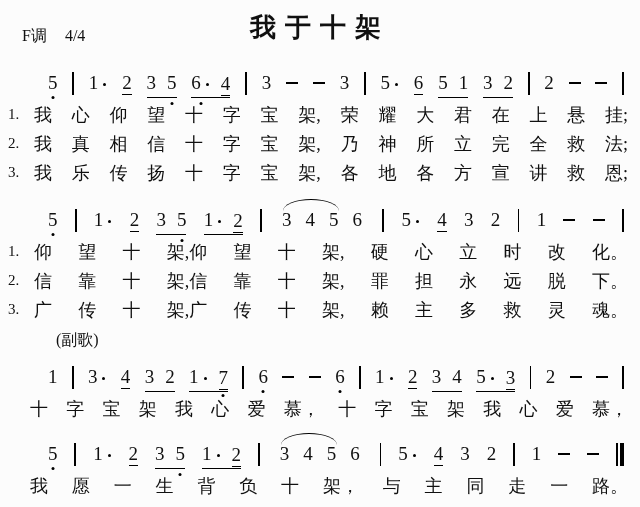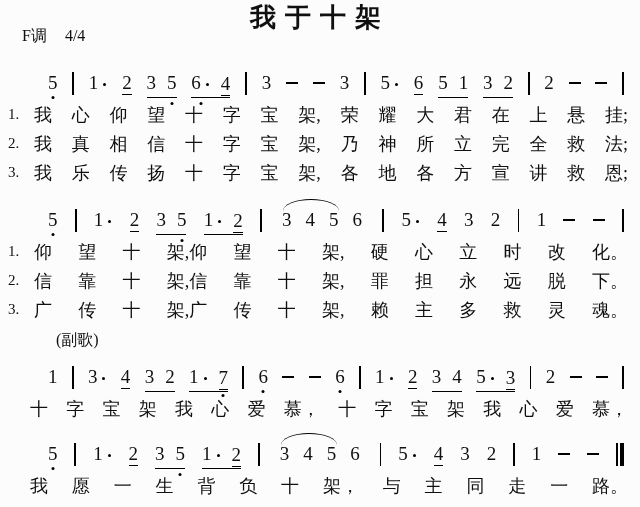--- a/index.html
+++ b/index.html
@@ -1,20 +1,20 @@
 <!DOCTYPE html>
 <html><head>
 <meta charset="utf-8">
 <style>
   html,body{margin:0;padding:0;background:#e8e8e8;}
   .page{width:640px;height:507px;overflow:hidden;background:#fcfcfc;color:#101010;
         font-family:"Liberation Serif",serif;position:relative;}
   
   .hdr{position:relative;height:58px;}
-  .title{position:absolute;left:0;right:0;top:0;text-align:center;
+  .title{position:absolute;left:0;right:0;top:10px;text-align:center;
          font-size:26px;font-weight:bold;letter-spacing:9px;
          font-family:Liberation Sans, sans-serif;}
   .keysig{position:absolute;left:22px;top:26px;font-size:16px;}
   .keysig .meter{margin-left:14px;}
   
   .mline{display:flex;justify-content:space-between;align-items:flex-start;
          margin:0 16px 0 48px;padding-top:14px;height:30px;}
   .dg{font-size:19px;line-height:21px;font-family:"Liberation Serif",serif;}
   .tok{position:relative;display:inline-flex;}
   .nbody{display:inline-flex;align-items:flex-end;}

